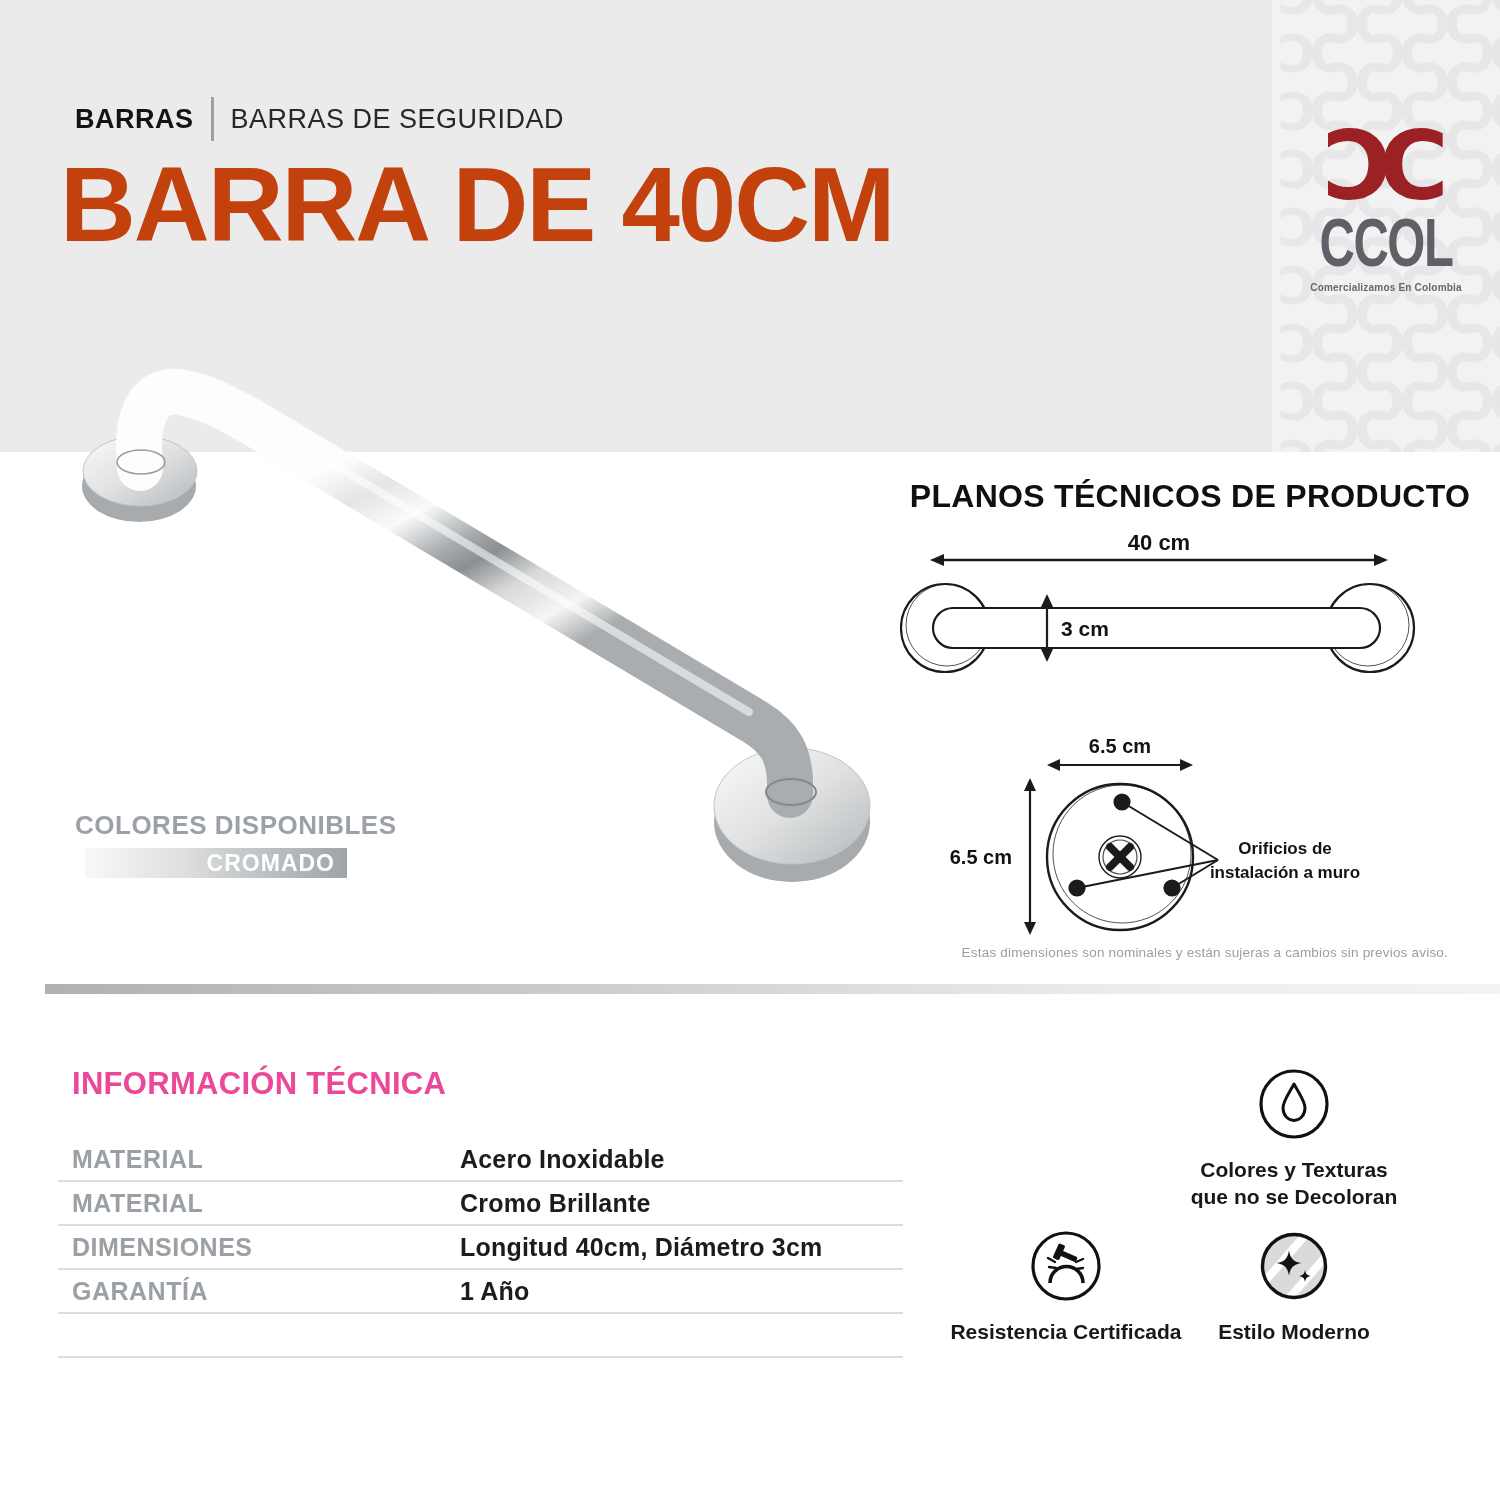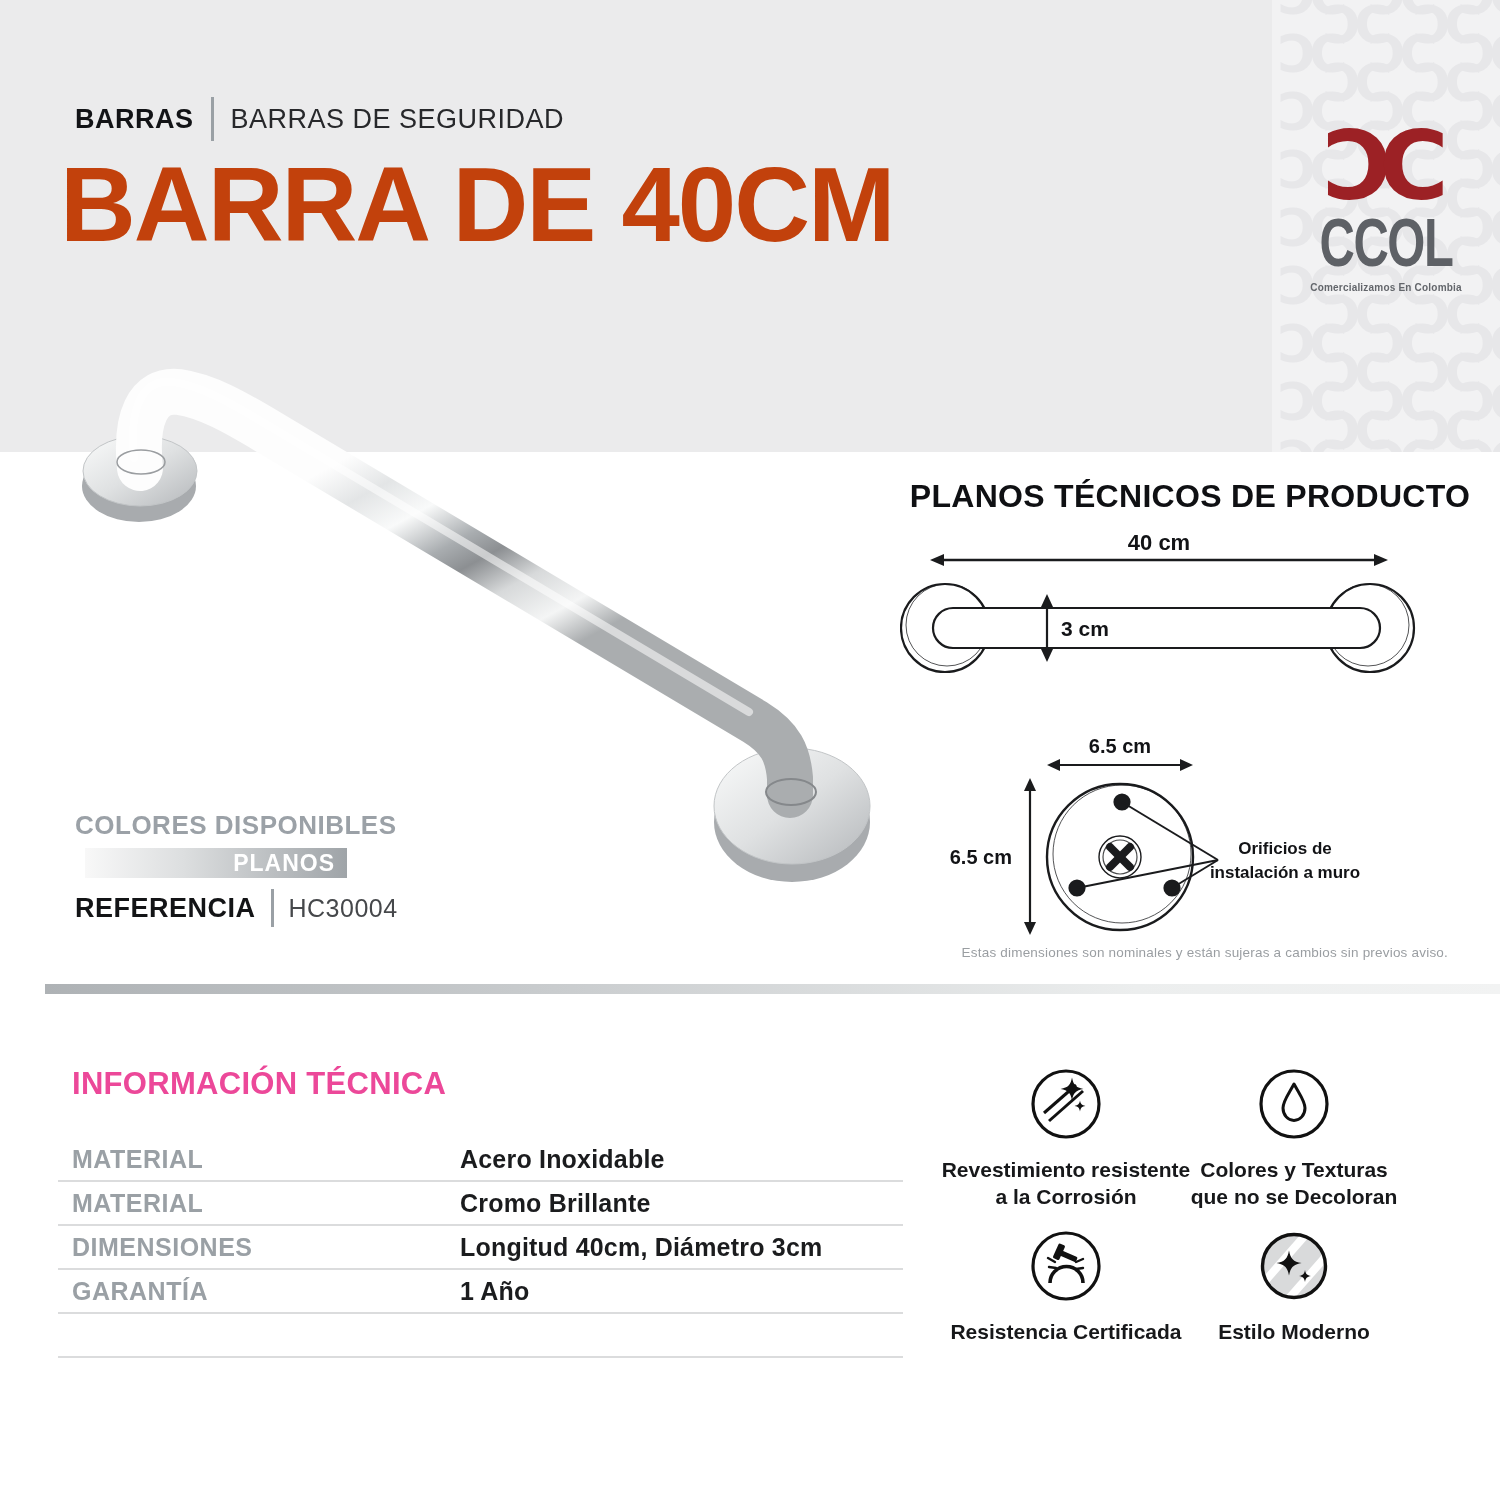--- a/index.html
+++ b/index.html
@@ -156,26 +156,21 @@
       <ellipse cx="737" cy="456" rx="78" ry="58" fill="url(#flangeGrad)" stroke="#c2c5c7" stroke-width="1"></ellipse>
     </g>
 
     <path d="M 85 118 C 80 70, 92 38, 124 42 C 152 46, 180 62, 215 83 L 700 372 C 726 388, 733 404, 735 428 L 735 445" fill="none" stroke="url(#chrome)" stroke-width="46" stroke-linecap="round" stroke-linejoin="round"></path>
     <path d="M 85 118 C 80 70, 92 38, 124 42 C 152 46, 180 62, 215 83 L 700 372" fill="none" stroke="#ffffff" stroke-opacity="0.55" stroke-width="8" stroke-linecap="round" transform="translate(-6,-10)"></path>
     <ellipse cx="736" cy="442" rx="25" ry="13" fill="none" stroke="#85888b" stroke-width="2"></ellipse>
     <ellipse cx="86" cy="112" rx="24" ry="12" fill="none" stroke="#9a9da0" stroke-width="1.5"></ellipse>
   </svg>
 
   <div class="colors-label">COLORES DISPONIBLES</div>
-  <div class="chrome-bar">PLANOS</div>
-  <div class="ref-row">
-    <span class="rl">REFERENCIA</span>
-    <span class="vsep"></span>
-    <span class="rv">HC30004</span>
-  </div>
+  <div class="chrome-bar">CROMADO</div>
 
   <div class="plans-title">PLANOS TÉCNICOS DE PRODUCTO</div>
   <svg class="plans-svg" width="580" height="440" viewBox="0 0 580 440">
     <g stroke="#1a1b1d" fill="none" stroke-width="2.2">
 
       <line x1="40" y1="40" x2="478" y2="40" stroke-width="2.4"></line>
       <polygon points="30,40 44,34 44,46" fill="#1a1b1d" stroke="none"></polygon>
       <polygon points="488,40 474,34 474,46" fill="#1a1b1d" stroke="none"></polygon>
 
       <circle cx="45" cy="108" r="44"></circle>
@@ -240,33 +235,20 @@
       <span class="tl">DIMENSIONES</span>
       <span class="tv">Longitud 40cm, Diámetro 3cm</span>
     </div>
     <div class="trow">
       <span class="tl">GARANTÍA</span>
       <span class="tv">1 Año</span>
     </div>
     <div class="trow"></div>
   </div>
 
-  <div class="feature f1">
-    <svg class="fic" width="72" height="72" viewBox="0 0 72 72">
-      <circle cx="36" cy="36" r="33" fill="none" stroke="#111" stroke-width="3.2"></circle>
-      <line x1="14" y1="45" x2="46" y2="17" stroke="#111" stroke-width="3"></line>
-      <line x1="19" y1="53" x2="53" y2="23" stroke="#111" stroke-width="3"></line>
-      <path fill="#111" transform="translate(42,21) scale(0.95)" d="M0-12C1.5-4 4-1.5 12 0 4 1.5 1.5 4 0 12-1.5 4-4 1.5-12 0-4-1.5-1.5-4 0-12Z"></path>
-      <path fill="#111" transform="translate(50,38) scale(0.45)" d="M0-12C1.5-4 4-1.5 12 0 4 1.5 1.5 4 0 12-1.5 4-4 1.5-12 0-4-1.5-1.5-4 0-12Z"></path>
-    </svg>
-    <div class="flab">
-      <div>Revestimiento resistente</div>
-        <div>a la Corrosión</div>
-    </div>
-  </div>
 
   <div class="feature f2">
     <svg class="fic" width="72" height="72" viewBox="0 0 72 72">
       <circle cx="36" cy="36" r="33" fill="none" stroke="#111" stroke-width="3.2"></circle>
       <path d="M36 16 C42 27 47 33 47 40 C47 47 42 52.5 36 52.5 C30 52.5 25 47 25 40 C25 33 30 27 36 16 Z" fill="none" stroke="#111" stroke-width="3" stroke-linejoin="round"></path>
     </svg>
     <div class="flab">
       <div>Colores y Texturas</div>
         <div>que no se Decoloran</div>
     </div>

